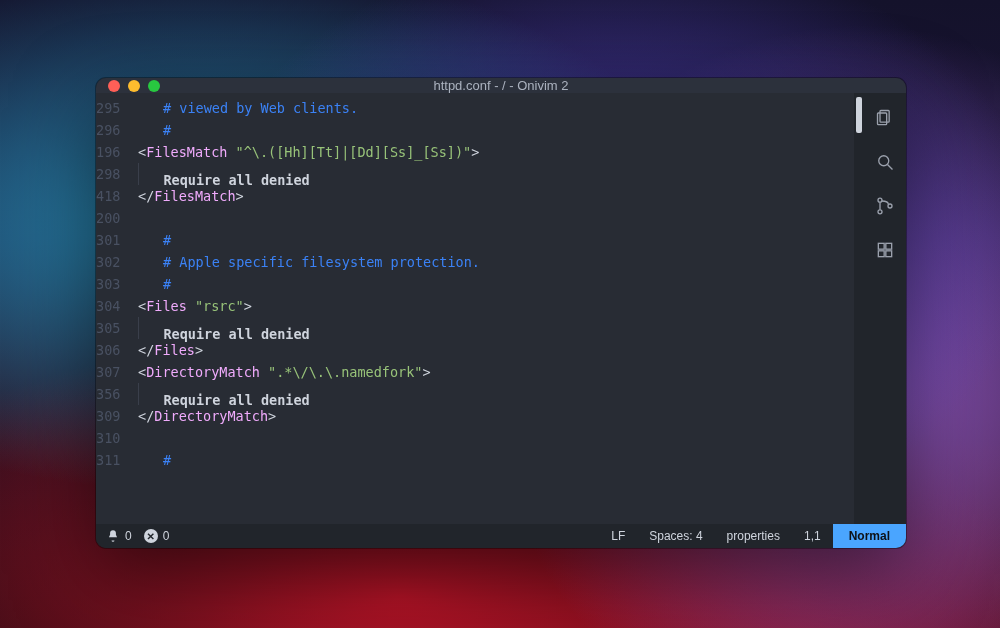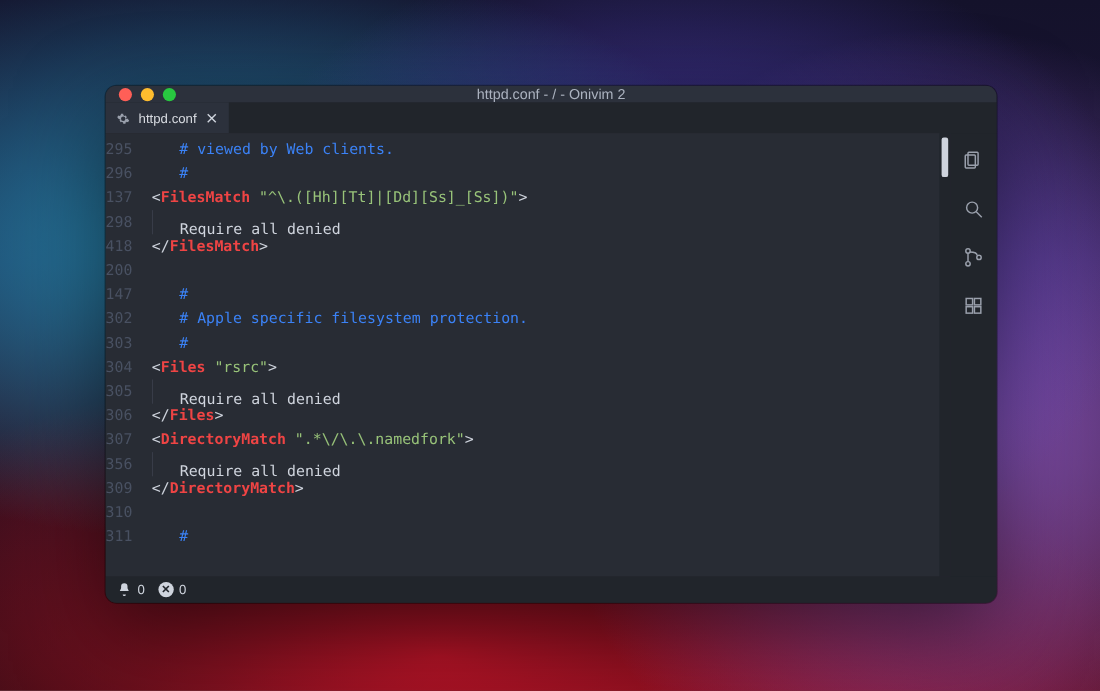--- a/index.html
+++ b/index.html
@@ -46,24 +46,24 @@
   .tab .gear { width: 12px; height: 12px; display: inline-block; }
   .tab .close { width: 11px; height: 11px; display: flex; align-items: center; justify-content: center; color: #abb2bf; }
   .tab .close svg { width: 11px; height: 11px; }
 
   .body { flex: 1; display: flex; min-height: 0; }
   .editor-wrap { flex: 1; display: flex; background: #282c34; position: relative; }
   .gutter { width: 42px; padding-right: 8px; color: #495162; font: 13.5px/22px 'Menlo','Consolas',monospace; padding-top: 4px; user-select: none; }
   .code { flex: 1; color: #abb2bf; font: 13.5px/22px 'Menlo','Consolas',monospace; padding-top: 4px; white-space: pre; overflow: hidden; }
   .code .row { height: 22px; }
   .c-comment { color: #3b82f6; margin-left: 25px; }
-  .c-tag { color: #ef4444; font-weight: bold; }
+  .c-tag { color: #f0abfc; }
   .c-bracket { color: #cfd4dd; }
   .c-str { color: #98c379; }
-  .c-text { color: #cfd4dd; }
+  .c-text { color: #cfd4dd; font-weight: bold; }
   .indent-guide { border-left: 1px solid #3a3f4b; display: inline-block; height: 22px; margin-right: 0; }
 
   .scroll-track { width: 10px; background: #21252b; position: relative; }
   .scroll-thumb { position: absolute; right: 2px; width: 6px; top: 4px; height: 36px; background: #cfd4dd; border-radius: 2px; }
 
   .action-bar { width: 42px; background: #21252b; display: flex; flex-direction: column; align-items: center; gap: 22px; padding-top: 14px; }
   .action-bar .aicon { width: 22px; height: 22px; color: #9aa0ac; display: flex; align-items: center; justify-content: center; }
   .action-bar .aicon svg { width: 20px; height: 20px; stroke: currentColor; fill: none; stroke-width: 1.6; }
 
   .status-bar {
@@ -87,46 +87,31 @@
 
   <div class="title-bar">
     <div class="traffic">
       <span class="dot red"></span>
       <span class="dot yellow"></span>
       <span class="dot green"></span>
     </div>
     <div class="title-text">httpd.conf - / - Onivim 2</div>
   </div>
 
-  <div class="tab-strip">
-    <div class="tab">
-      <span class="gear">
-        <svg viewBox="0 0 24 24">
-            <path fill="#9aa0ac" d="M12 8a4 4 0 1 0 0 8 4 4 0 0 0 0-8zm9 4a7 7 0 0 1-.1 1.2l2 1.6-2 3.4-2.4-1a7 7 0 0 1-2 1.2l-.4 2.6h-4l-.4-2.6a7 7 0 0 1-2-1.2l-2.4 1-2-3.4 2-1.6A7 7 0 0 1 3 12a7 7 0 0 1 .1-1.2l-2-1.6 2-3.4 2.4 1a7 7 0 0 1 2-1.2L7.9 3h4l.4 2.6c.7.3 1.4.7 2 1.2l2.4-1 2 3.4-2 1.6c.1.4.1.8.1 1.2z"></path>
-          </svg>
-      </span>
-      <span>httpd.conf</span>
-      <span class="close">
-        <svg viewBox="0 0 12 12">
-            <path stroke="#cfd4dd" stroke-width="1.4" d="M2 2l8 8M10 2l-8 8"></path>
-          </svg>
-      </span>
-    </div>
-  </div>
 
   <div class="body">
     <div class="editor-wrap">
       <div class="gutter" id="gutter">
           <div>295</div>
           <div>296</div>
-          <div>137</div>
+          <div>196</div>
           <div>298</div>
           <div>418</div>
           <div>200</div>
-          <div>147</div>
+          <div>301</div>
           <div>302</div>
           <div>303</div>
           <div>304</div>
           <div>305</div>
           <div>306</div>
           <div>307</div>
           <div>356</div>
           <div>309</div>
           <div>310</div>
           <div>311</div>
@@ -176,15 +161,22 @@
               <path d="M12 2a5 5 0 0 0-5 5v3l-2 4h14l-2-4V7a5 5 0 0 0-5-5zm0 20a2.5 2.5 0 0 0 2.5-2.5h-5A2.5 2.5 0 0 0 12 22z"></path>
             </svg>
         </span>
         <span>0</span>
       </span>
       <span class="grp">
         <span class="err-circle">✕</span>
         <span>0</span>
       </span>
     </div>
+    <div class="status-right">
+      <span class="cell">LF</span>
+      <span class="cell">Spaces: 4</span>
+      <span class="cell">properties</span>
+      <span class="cell">1,1</span>
+      <span class="mode">Normal</span>
+    </div>
   </div>
 
 </div>
 
 </body></html>

